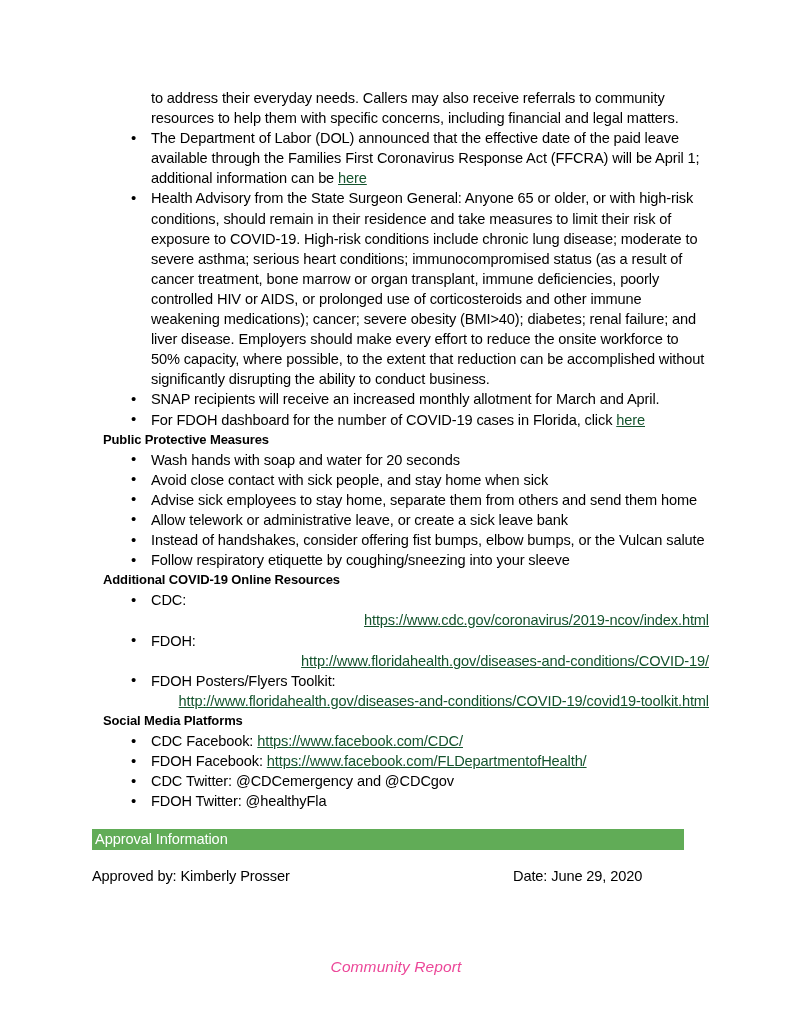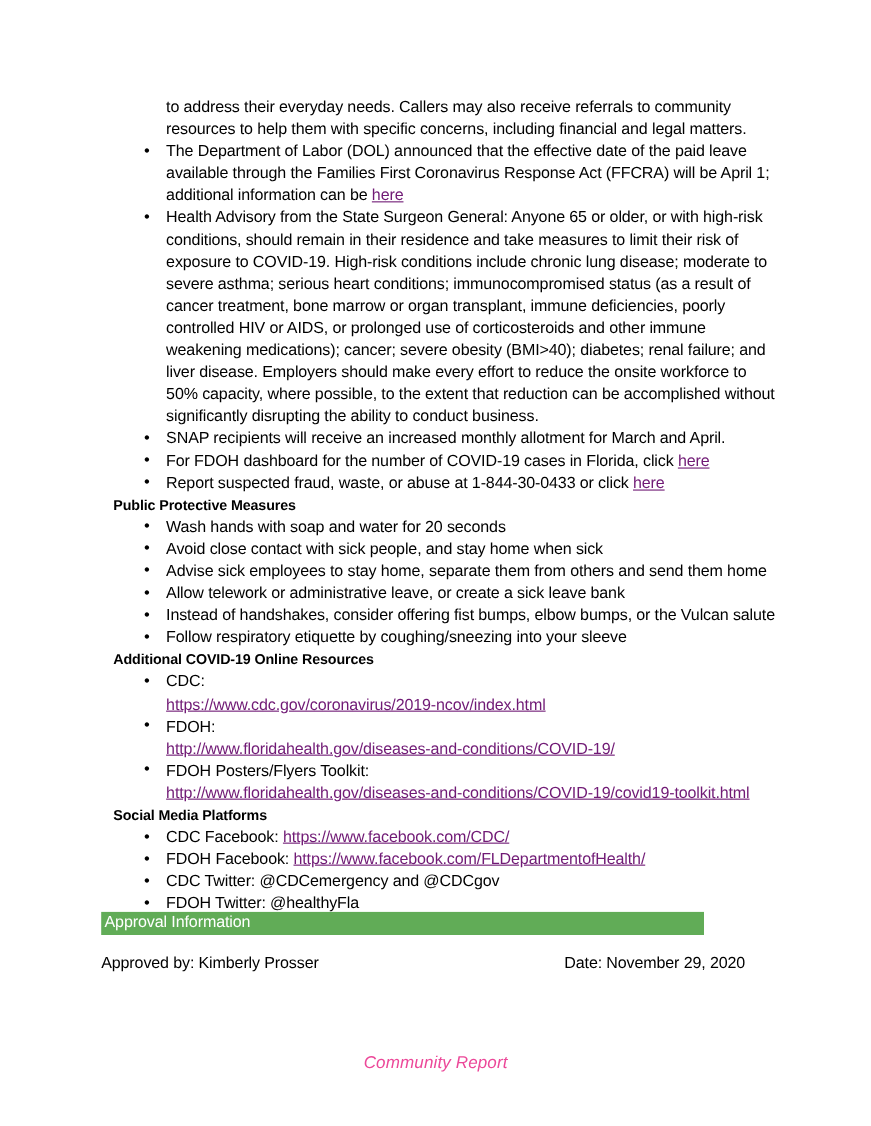--- a/index.html
+++ b/index.html
@@ -61,33 +61,34 @@
     color: #000;
   }
   .heading {
     font-size: 13px;
     line-height: 20.1px;
     font-weight: bold;
     letter-spacing: -0.12px;
     margin: 0;
   }
   a.link, .link {
-    color: #701a75;
+    color: #14532d;
     text-decoration: underline;
     cursor: pointer;
     word-break: break-all;
   }
   .urlline {
     display: block;
+    text-align: right;
   }
   
   .banner {
     position: absolute;
     left: 92px;
-    width: 548px;
+    width: 592px;
     height: 21px;
     background: #61AC57;
     color: #ffffff;
     font-size: 14.6px;
     line-height: 21px;
     padding: 0;
     box-sizing: border-box;
   }
   .banner span {
     display: block;
@@ -143,23 +144,20 @@
       </li>
       <li>
         <span>Health Advisory from the State Surgeon General: Anyone 65 or older, or with high-risk conditions, should remain in their residence and take measures to limit their risk of exposure to COVID-19. High-risk conditions include chronic lung disease; moderate to severe asthma; serious heart conditions; immunocompromised status (as a result of cancer treatment, bone marrow or organ transplant, immune deficiencies, poorly controlled HIV or AIDS, or prolonged use of corticosteroids and other immune weakening medications); cancer; severe obesity (BMI&gt;40); diabetes; renal failure; and liver disease. Employers should make every effort to reduce the onsite workforce to 50% capacity, where possible, to the extent that reduction can be accomplished without significantly disrupting the ability to conduct business.</span>
       </li>
       <li>
         <span>SNAP recipients will receive an increased monthly allotment for March and April.</span>
       </li>
       <li>
         <span>For FDOH dashboard for the number of COVID-19 cases in Florida, click </span><a class="link" href="#">here</a>
       </li>
-      <li>
-        <span>Report suspected fraud, waste, or abuse at 1-844-30-0433 or click </span><a class="link" href="#">here</a>
-      </li>
     </ul>
 
     <div class="heading">Public Protective Measures</div>
     <ul class="bullets">
       <li><span>Wash hands with soap and water for 20 seconds</span></li>
       <li><span>Avoid close contact with sick people, and stay home when sick</span></li>
       <li><span>Advise sick employees to stay home, separate them from others and send them home</span></li>
       <li><span>Allow telework or administrative leave, or create a sick leave bank</span></li>
       <li><span>Instead of handshakes, consider offering fist bumps, elbow bumps, or the Vulcan salute</span></li>
       <li><span>Follow respiratory etiquette by coughing/sneezing into your sleeve</span></li>
@@ -198,18 +196,18 @@
     </ul>
 
   </div>
 
   <div class="banner" style="top:829px;">
     <span>Approval Information</span>
   </div>
 
   <div class="approval-row" style="top:866px;">
     <div class="approved-by">Approved by: Kimberly Prosser</div>
-    <div class="date">Date: November 29, 2020</div>
+    <div class="date">Date: June 29, 2020</div>
   </div>
 
   <div class="footer" style="top:958px;">Community Report</div>
 
 </div>
 
 </body></html>

